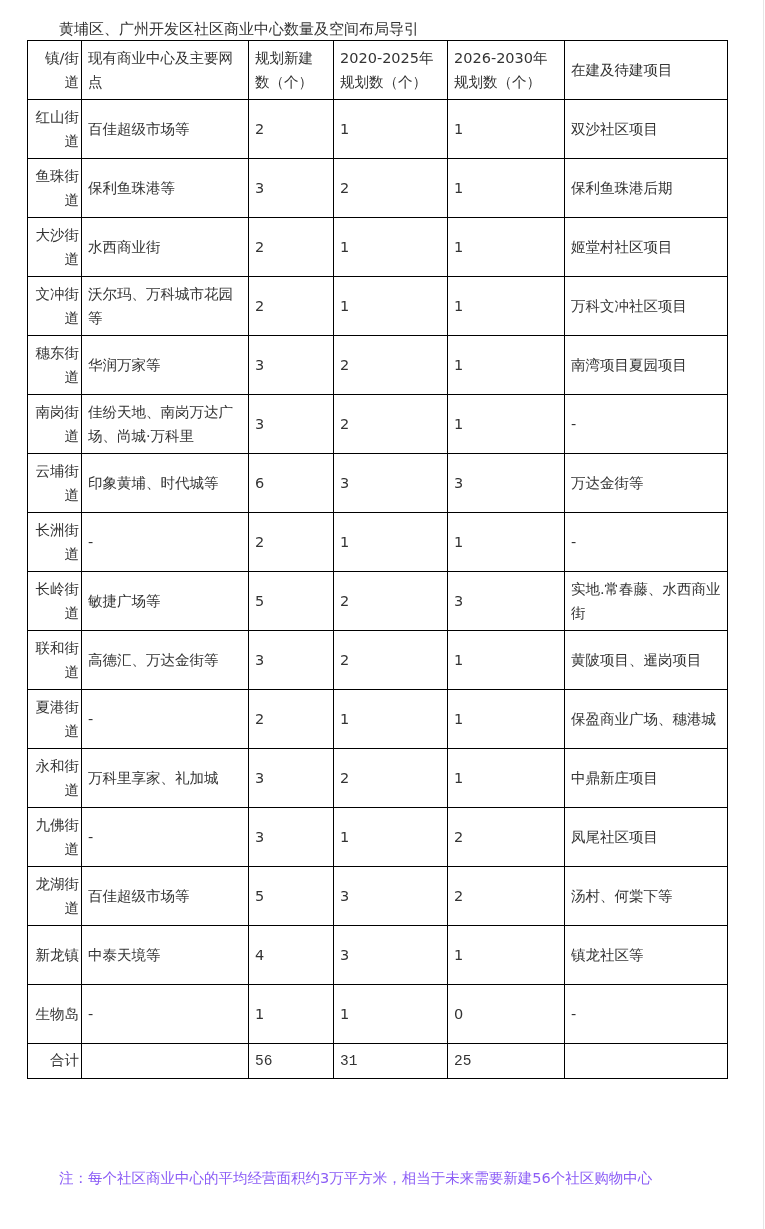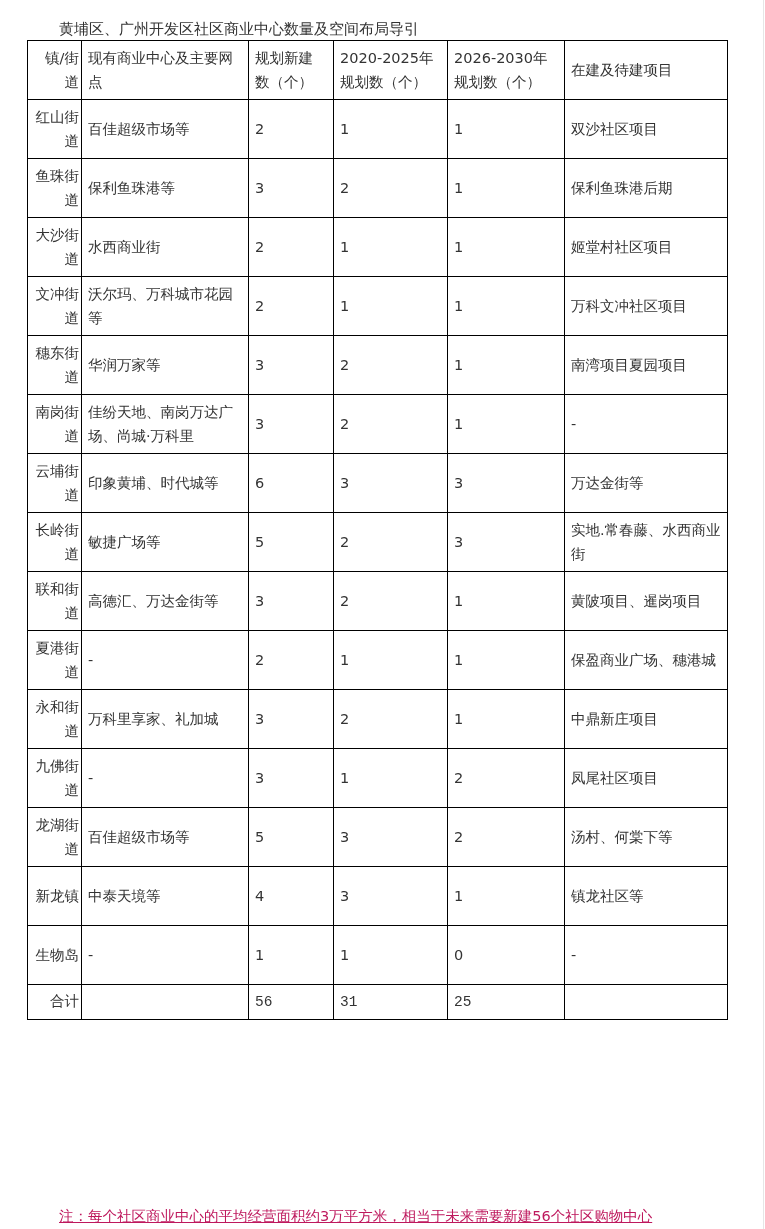--- a/index.html
+++ b/index.html
@@ -25,22 +25,22 @@
     padding: 0 6px;
     font-size: 14.5px; line-height: 24px;
     vertical-align: middle;
     color: #333333;
     overflow: hidden;
   }
   table.grid tr { height: 59px; }
   table.grid tr.total-row { height: 35px; font-family: Liberation Mono, monospace; }
   table.grid td.c0 { padding-left: 6px; padding-right: 2px; text-align: right; }
   .note {
-    position: absolute; left: 59px; top: 1205px; font-size: 14.5px; line-height: 22px;
-    white-space: nowrap; color: #be185d; text-decoration: underline;
+    position: absolute; left: 59px; top: 1167px; font-size: 14.5px; line-height: 22px;
+    white-space: nowrap; color: #8b5cf6;
   }
 </style>
 </head>
 <body>
 
 <div class="right-rule"></div>
 
 <div class="caption">黄埔区、广州开发区社区商业中心数量及空间布局导引</div>
 
 <table class="grid">
@@ -111,20 +111,28 @@
       </tr>
       <tr>
         <td class="c0">云埔街道</td>
         <td>印象黄埔、时代城等</td>
         <td>6</td>
         <td>3</td>
         <td>3</td>
         <td>万达金街等</td>
       </tr>
       <tr>
+        <td class="c0">长洲街道</td>
+        <td>-</td>
+        <td>2</td>
+        <td>1</td>
+        <td>1</td>
+        <td>-</td>
+      </tr>
+      <tr>
         <td class="c0">长岭街道</td>
         <td>敏捷广场等</td>
         <td>5</td>
         <td>2</td>
         <td>3</td>
         <td>实地.常春藤、水西商业街</td>
       </tr>
       <tr>
         <td class="c0">联和街道</td>
         <td>高德汇、万达金街等</td>

